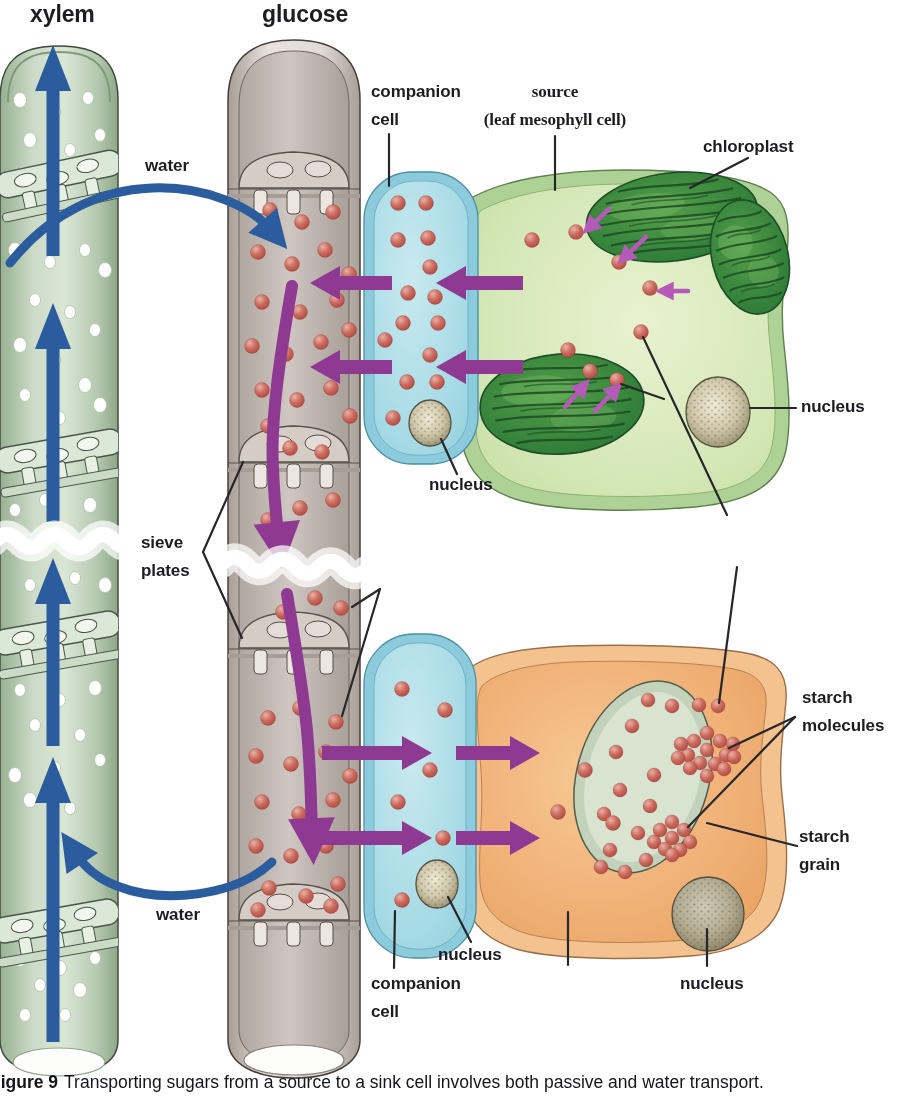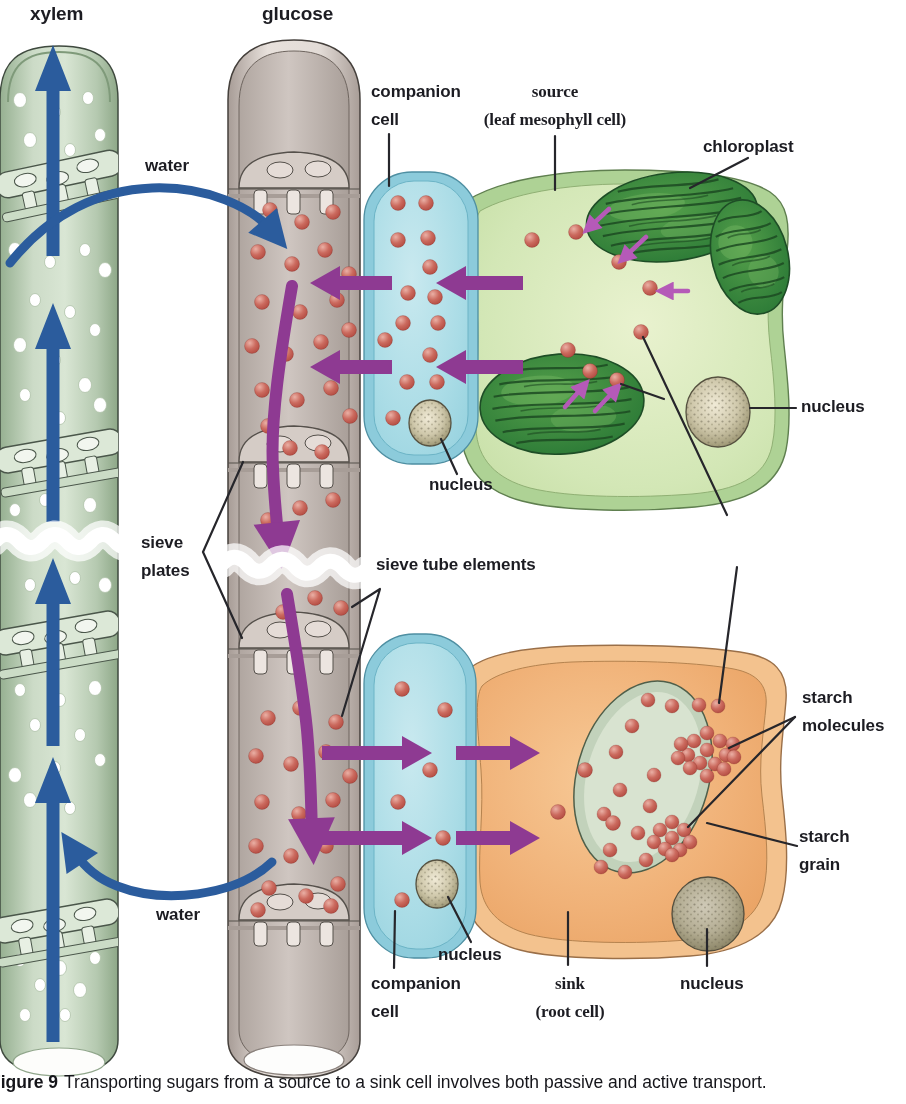--- a/index.html
+++ b/index.html
@@ -1,21 +1,21 @@
 <!DOCTYPE html>
 <html><head>
 <meta charset="utf-8">
 <style>
   html,body{margin:0;padding:0;background:#fff;}
   #stage{position:relative;width:906px;height:1104px;background:#ffffff;overflow:hidden;
          font-family:"Liberation Sans",sans-serif;}
   #art{position:absolute;left:0;top:0;}
   .lbl{position:absolute;font:700 17px "Liberation Sans",sans-serif;color:#1c1c22;
        line-height:28px;white-space:pre-line;letter-spacing:-0.1px;}
-  .lbl.big{font-size:19px;line-height:22px;}
+  .lbl.big{font-size:23px;line-height:22px;}
   .lbl.center{text-align:center;font-family:Liberation Serif, serif;}
   .caption{position:absolute;left:-10px;top:1072px;width:930px;
            font:400 17.5px "Liberation Sans",sans-serif;color:#15151a;}
   .caption .cap-b{font-weight:700;margin-right:6px;}
 </style>
 </head>
 <body>
 
 <div id="stage">
 
@@ -508,28 +508,25 @@
 <div class="lbl" style="left:145px;top:152px;">water</div>
 <div class="lbl" style="left:371px;top:78px;">companion
 cell</div>
 <div class="lbl center" style="left:455px;top:78px;width:200px;">source
 (leaf mesophyll cell)</div>
 <div class="lbl" style="left:703px;top:133px;">chloroplast</div>
 <div class="lbl" style="left:801px;top:393px;">nucleus</div>
 <div class="lbl" style="left:429px;top:471px;">nucleus</div>
 <div class="lbl" style="left:141px;top:529px;">sieve
 plates</div>
-<div class="lbl" style="left:376px;top:551px;">sieve tube elements</div>
 <div class="lbl" style="left:802px;top:684px;">starch
 molecules</div>
 <div class="lbl" style="left:799px;top:823px;">starch
 grain</div>
 <div class="lbl" style="left:156px;top:901px;">water</div>
 <div class="lbl" style="left:438px;top:941px;">nucleus</div>
 <div class="lbl" style="left:371px;top:970px;">companion
 cell</div>
-<div class="lbl center" style="left:500px;top:970px;width:140px;">sink
-(root cell)</div>
 <div class="lbl" style="left:680px;top:970px;">nucleus</div>
 
-<div class="caption"><span class="cap-b">Figure 9</span><span>Transporting sugars from a source to a sink cell involves both passive and active transport.</span></div>
+<div class="caption"><span class="cap-b">Figure 9</span><span>Transporting sugars from a source to a sink cell involves both passive and water transport.</span></div>
 
 </div>
 
 </body></html>

